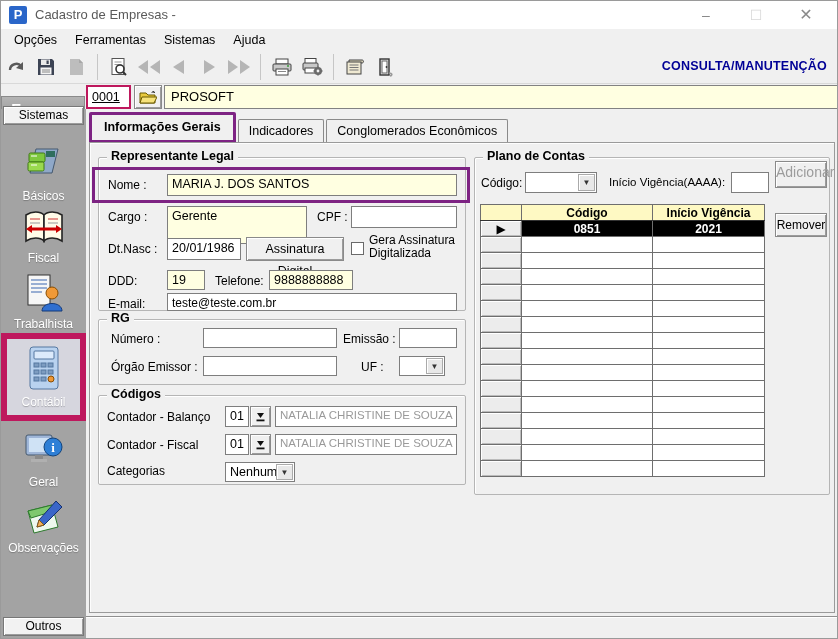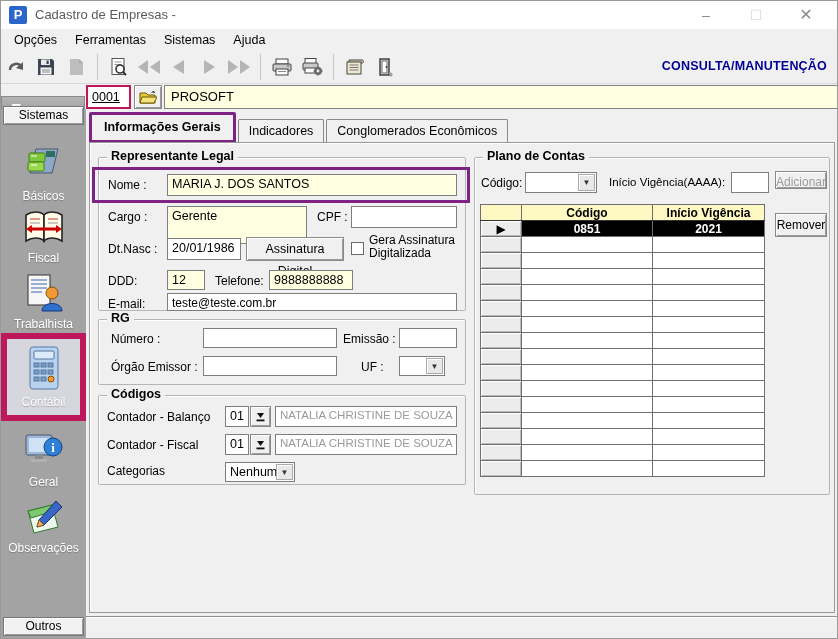--- a/index.html
+++ b/index.html
@@ -307,21 +307,21 @@
         <span class="flabel" style="left:218px; top:52px;">CPF :</span>
         <div class="field" style="left:252px; top:48px; width:106px; height:22px;"></div>
 
         <span class="flabel" style="left:9px; top:84px;">Dt.Nasc :</span>
         <div class="field" style="left:68px; top:80px; width:74px; height:22px;">20/01/1986</div>
         <div class="btn" style="left:147px; top:79px; width:98px; height:24px; line-height:22px;">Assinatura Digital</div>
         <div class="checkbox" style="left:252px; top:84px;"></div>
         <span class="flabel" style="left:270px; top:76px; width:92px; white-space:normal; line-height:13px;">Gera Assinatura Digitalizada</span>
 
         <span class="flabel" style="left:9px; top:116px;">DDD:</span>
-        <div class="field yellow" style="left:68px; top:112px; width:38px; height:20px;">12</div>
+        <div class="field yellow" style="left:68px; top:112px; width:38px; height:20px;">19</div>
         <span class="flabel" style="left:116px; top:116px;">Telefone:</span>
         <div class="field yellow" style="left:170px; top:112px; width:84px; height:20px;">9888888888</div>
 
         <span class="flabel" style="left:9px; top:139px;">E-mail:</span>
         <div class="field" style="left:68px; top:135px; width:290px; height:18px; font-size:12px;">teste@teste.com.br</div>
       </div>
 
       <div class="purple-box" style="left:2px; top:24px; width:378px; height:36px;"></div>
 
       <div class="groupbox" style="left:8px; top:176px; width:368px; height:66px;">
@@ -370,21 +370,21 @@
 
       <div class="groupbox" style="left:384px; top:14px; width:356px; height:338px;">
         <span class="gtitle">Plano de Contas</span>
         <span class="flabel" style="left:6px; top:18px;">Código:</span>
         <div class="combo" style="left:50px; top:14px; width:72px; height:21px;">
           <span class="val"></span>
           <span class="arrowbox">▼</span>
         </div>
         <span class="flabel" style="left:134px; top:18px; font-size:11.5px;">Início Vigência(AAAA):</span>
         <div class="field" style="left:256px; top:14px; width:38px; height:21px;"></div>
-        <div class="btn disabled" style="left:300px; top:13px; width:52px; height:18px; line-height:21px; font-size:12px;">Adicionar</div>
+        <div class="btn disabled" style="left:300px; top:3px; width:52px; height:27px; line-height:21px; font-size:14px;">Adicionar</div>
 
         <table class="ptable">
           <colgroup>
               <col style="width:41px">
               <col style="width:131px">
               <col style="width:112px">
             </colgroup>
           <thead>
             <tr>
               <th class="selcell"></th>

